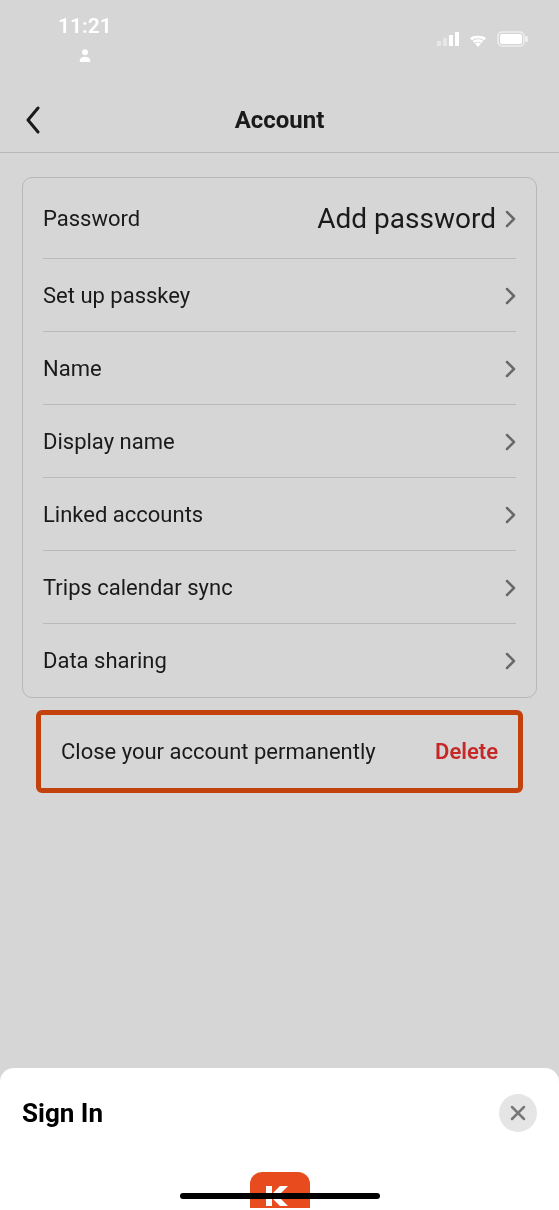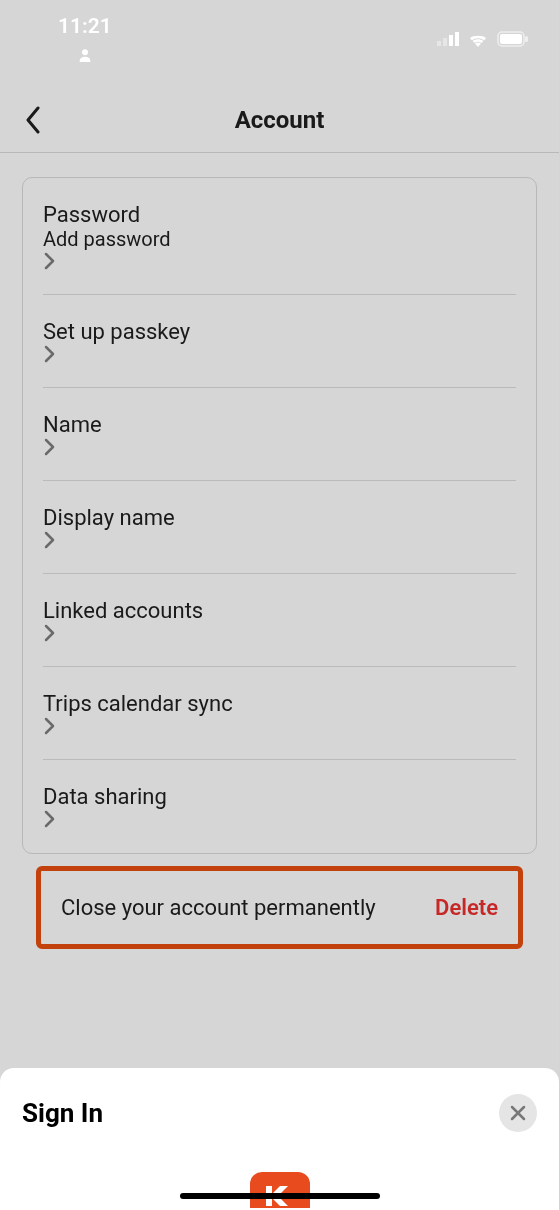--- a/index.html
+++ b/index.html
@@ -81,47 +81,47 @@
     .settings-container {
       margin: 24px 22px 12px 22px;
       background: #d6d6d6;
       border: 1px solid #b8b8b8;
       border-radius: 10px;
       overflow: hidden;
     }
     
     .settings-row {
       display: flex;
+      align-items: center;
       padding: 24px 20px;
       cursor: pointer;
       position: relative;
-      flex-direction: column;
     }
     
     .settings-row:not(:last-child)::after {
       content: '';
       position: absolute;
       bottom: 0;
       left: 20px;
       right: 20px;
       height: 1px;
       background: #bababa;
     }
     
     .row-label {
       flex: 1;
       font-size: 22px;
       color: #1a1a1a;
       font-weight: 400;
     }
     
     .row-value {
-      font-size: 20px;
+      font-size: 28px;
       color: #1a1a1a;
-      margin-right: 34px;
+      margin-right: 8px;
     }
     
     .chevron-right {
       width: 12px;
       height: 20px;
       display: flex;
       align-items: center;
       justify-content: center;
     }
     

